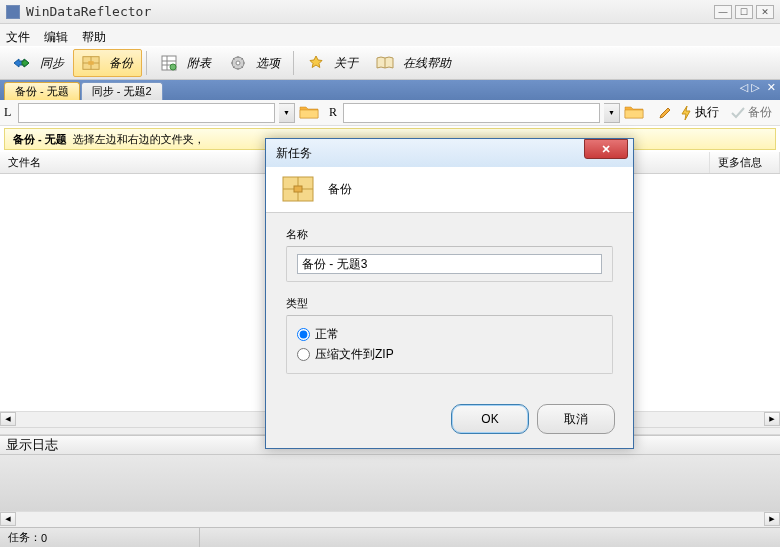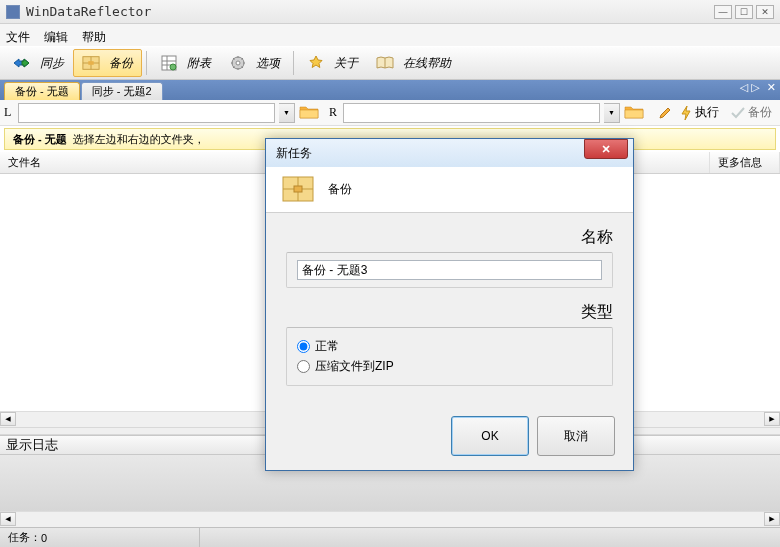--- a/index.html
+++ b/index.html
@@ -40,26 +40,26 @@
 .statusbar .cell { padding: 0 8px; display: flex; align-items: center; border-right: 1px solid #c0c0c0; }
 
 .dialog { position: absolute; left: 265px; top: 138px; width: 369px; background: #f0f0f0; border: 1px solid #3b6ea5; box-shadow: 0 0 12px rgba(0,0,0,.3); }
 .dlg-title { height: 28px; background: linear-gradient(#eaf3fc,#d5e6f7); display: flex; align-items: center; padding: 0 0 0 10px; font-size: 12px; }
 .dlg-title .dlg-text { flex: 1; }
 .dlg-close { width: 44px; height: 20px; background: linear-gradient(#e57373,#c93c3c); border: 1px solid #8b2f2f; border-radius: 0 0 3px 3px; margin-right: 5px; margin-top: -8px; display: flex; align-items: center; justify-content: center; color: #fff; font-size: 11px; font-weight: bold; }
 .dlg-header { height: 46px; background: #fff; border-bottom: 1px solid #d0d0d0; display: flex; align-items: center; padding: 0 16px; gap: 14px; }
 .dlg-header .bigico { width: 32px; height: 28px; }
 .dlg-body { padding: 14px 20px 10px 20px; }
 .dlg-group { margin-bottom: 14px; }
-.dlg-group .glabel { font-size: 16px; margin-bottom: 4px; display: block; text-align: right; }
+.dlg-group .glabel { font-size: 11px; margin-bottom: 4px; display: block; }
 .dlg-group .gframe { border: 1px solid #d0d0d0; border-top-color: #c0c0c0; padding: 7px 10px; background: #f0f0f0; border-radius: 2px; }
 .dlg-input { width: 100%; height: 20px; border: 1px solid #aeb6bf; padding: 0 4px; font-size: 12px; font-family: inherit; }
 .radio-row { display: flex; align-items: center; gap: 5px; margin: 3px 0; font-size: 12px; }
 .dlg-buttons { display: flex; justify-content: flex-end; gap: 8px; padding: 6px 18px 14px; }
-.dlg-btn { width: 78px; height: 40px; background: linear-gradient(#f8f8f8,#e4e4e4); border: 1px solid #9c9c9c; border-radius: 3px; font-size: 12px; }
+.dlg-btn { width: 78px; height: 30px; background: linear-gradient(#f8f8f8,#e4e4e4); border: 1px solid #9c9c9c; border-radius: 10px; font-size: 12px; }
 .dlg-btn.focus { border: 1px solid #3c7fb1; box-shadow: 0 0 0 1px #a3d1f5 inset; }
 svg { display: block; }
 </style>
 </head>
 <body>
 
 <div class="titlebar">
   <div class="appicon"></div>
   <div class="title">WinDataReflector</div>
   <div class="wbtn">—</div>

